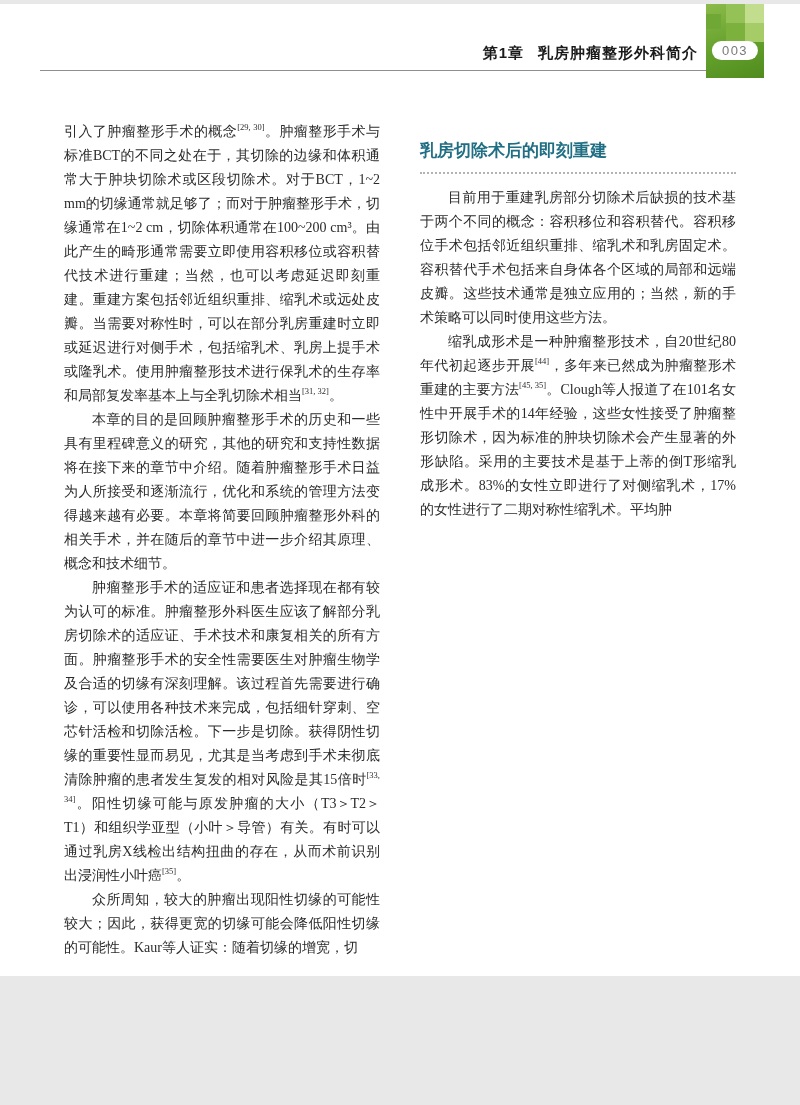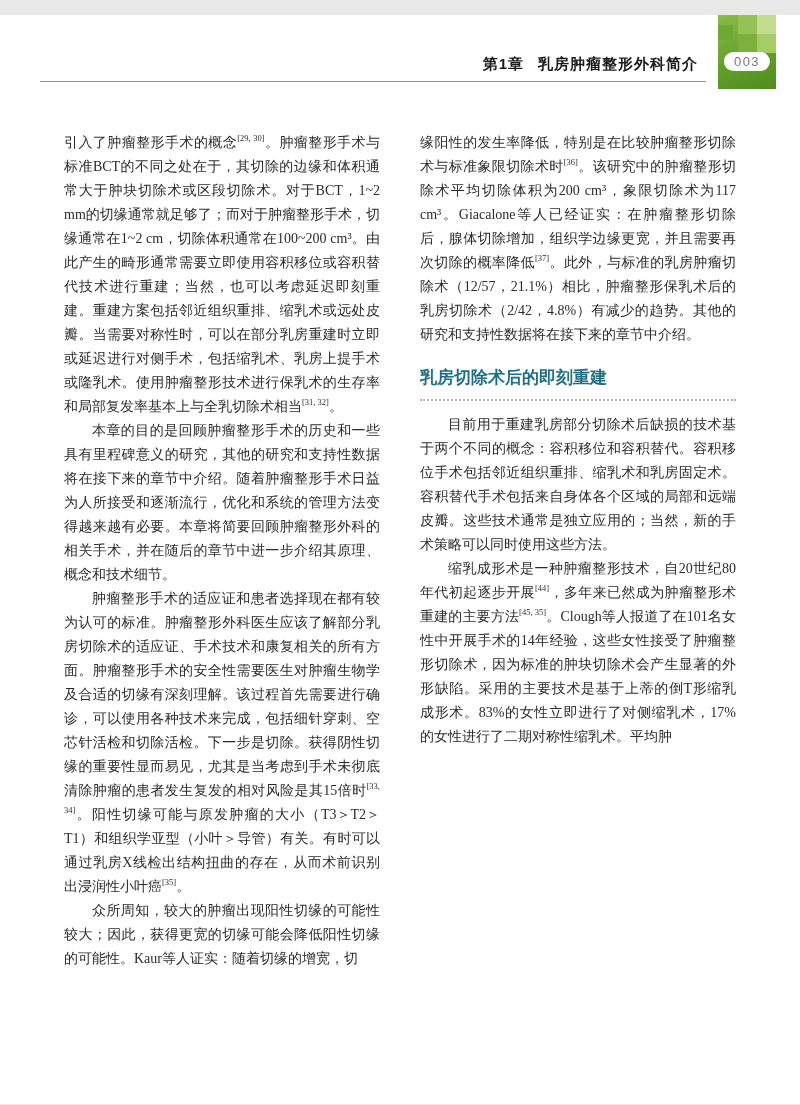--- a/index.html
+++ b/index.html
@@ -1,40 +1,40 @@
 <!DOCTYPE html>
 <html><head>
 <meta charset="utf-8">
 <title>Book Page</title>
 <style>
   html,body{margin:0;padding:0;background:#e8e8e8;}
   .page{
     position:relative;
-    width:800px;height:1089px;
-    margin:15px auto;
+    width:800px;height:972px;
+    margin:4px auto;
     background:#ffffff;
     font-family:"Liberation Serif", serif;
     color:#2b2b2b;
     overflow:hidden;
   }
   
   .running-head{
     position:absolute;top:40px;right:102px;
     font-family:"Liberation Sans", sans-serif;
     font-weight:bold;font-size:15px;color:#1a1a1a;
     letter-spacing:1px;white-space:nowrap;
   }
   .running-head .chapter{margin-right:14px;}
   .header-rule{
     position:absolute;top:66px;left:40px;right:94px;
     border:0;border-top:1px solid #8f8f8f;margin:0;
   }
   
   .corner-tab{
-    position:absolute;top:0;right:24px;width:58px;height:74px;
+    position:absolute;top:0;right:36px;width:58px;height:74px;
     background:linear-gradient(160deg,#8cbb4a 0%,#63a02b 55%,#4f8c1e 100%);
   }
   .corner-tab .sq{position:absolute;}
   .corner-tab .s1{top:0;right:0;width:19px;height:19px;background:#c2dd8d;}
   .corner-tab .s2{top:0;right:19px;width:19px;height:19px;background:#95c257;}
   .corner-tab .s3{top:19px;right:0;width:19px;height:19px;background:#a5cc66;}
   .corner-tab .s4{top:10px;left:0;width:15px;height:15px;background:#6fa834;}
   .corner-tab .s5{top:19px;right:19px;width:19px;height:19px;background:#7db13d;}
   .pagenum-badge{
     position:absolute;top:37px;left:50%;transform:translateX(-50%);
@@ -98,21 +98,20 @@
     <div class="col">
       <p>引入了肿瘤整形手术的概念<sup>[29, 30]</sup>。肿瘤整形手术与标准BCT的不同之处在于，其切除的边缘和体积通常大于肿块切除术或区段切除术。对于BCT，1~2 mm的切缘通常就足够了；而对于肿瘤整形手术，切缘通常在1~2 cm，切除体积通常在100~200 cm³。由此产生的畸形通常需要立即使用容积移位或容积替代技术进行重建；当然，也可以考虑延迟即刻重建。重建方案包括邻近组织重排、缩乳术或远处皮瓣。当需要对称性时，可以在部分乳房重建时立即或延迟进行对侧手术，包括缩乳术、乳房上提手术或隆乳术。使用肿瘤整形技术进行保乳术的生存率和局部复发率基本上与全乳切除术相当<sup>[31, 32]</sup>。</p>
       <p class="indent">本章的目的是回顾肿瘤整形手术的历史和一些具有里程碑意义的研究，其他的研究和支持性数据将在接下来的章节中介绍。随着肿瘤整形手术日益为人所接受和逐渐流行，优化和系统的管理方法变得越来越有必要。本章将简要回顾肿瘤整形外科的相关手术，并在随后的章节中进一步介绍其原理、概念和技术细节。</p>
 
 
       <p class="indent">肿瘤整形手术的适应证和患者选择现在都有较为认可的标准。肿瘤整形外科医生应该了解部分乳房切除术的适应证、手术技术和康复相关的所有方面。肿瘤整形手术的安全性需要医生对肿瘤生物学及合适的切缘有深刻理解。该过程首先需要进行确诊，可以使用各种技术来完成，包括细针穿刺、空芯针活检和切除活检。下一步是切除。获得阴性切缘的重要性显而易见，尤其是当考虑到手术未彻底清除肿瘤的患者发生复发的相对风险是其15倍时<sup>[33, 34]</sup>。阳性切缘可能与原发肿瘤的大小（T3＞T2＞T1）和组织学亚型（小叶＞导管）有关。有时可以通过乳房X线检出结构扭曲的存在，从而术前识别出浸润性小叶癌<sup>[35]</sup>。</p>
       <p class="indent">众所周知，较大的肿瘤出现阳性切缘的可能性较大；因此，获得更宽的切缘可能会降低阳性切缘的可能性。Kaur等人证实：随着切缘的增宽，切</p>
     </div>
 
     <div class="col">
-      <p>缘阳性的发生率降低，特别是在比较肿瘤整形切除术与标准象限切除术时<sup>[36]</sup>。该研究中的肿瘤整形切除术平均切除体积为200 cm³，象限切除术为117 cm³。Giacalone等人已经证实：在肿瘤整形切除后，腺体切除增加，组织学边缘更宽，并且需要再次切除的概率降低<sup>[37]</sup>。此外，与标准的乳房肿瘤切除术（12/57，21.1%）相比，肿瘤整形保乳术后的乳房切除术（2/42，4.8%）有减少的趋势。其他的研究和支持性数据将在接下来的章节中介绍。</p>
 
       <div class="sec-heading">
         <span class="ht">乳房切除术后的即刻重建</span>
         <div class="dots"></div>
       </div>
 
       <p class="indent">目前用于重建乳房部分切除术后缺损的技术基于两个不同的概念：容积移位和容积替代。容积移位手术包括邻近组织重排、缩乳术和乳房固定术。容积替代手术包括来自身体各个区域的局部和远端皮瓣。这些技术通常是独立应用的；当然，新的手术策略可以同时使用这些方法。</p>
 
 
       <p class="indent">缩乳成形术是一种肿瘤整形技术，自20世纪80年代初起逐步开展<sup>[44]</sup>，多年来已然成为肿瘤整形术重建的主要方法<sup>[45, 35]</sup>。Clough等人报道了在101名女性中开展手术的14年经验，这些女性接受了肿瘤整形切除术，因为标准的肿块切除术会产生显著的外形缺陷。采用的主要技术是基于上蒂的倒T形缩乳成形术。83%的女性立即进行了对侧缩乳术，17%的女性进行了二期对称性缩乳术。平均肿</p>

